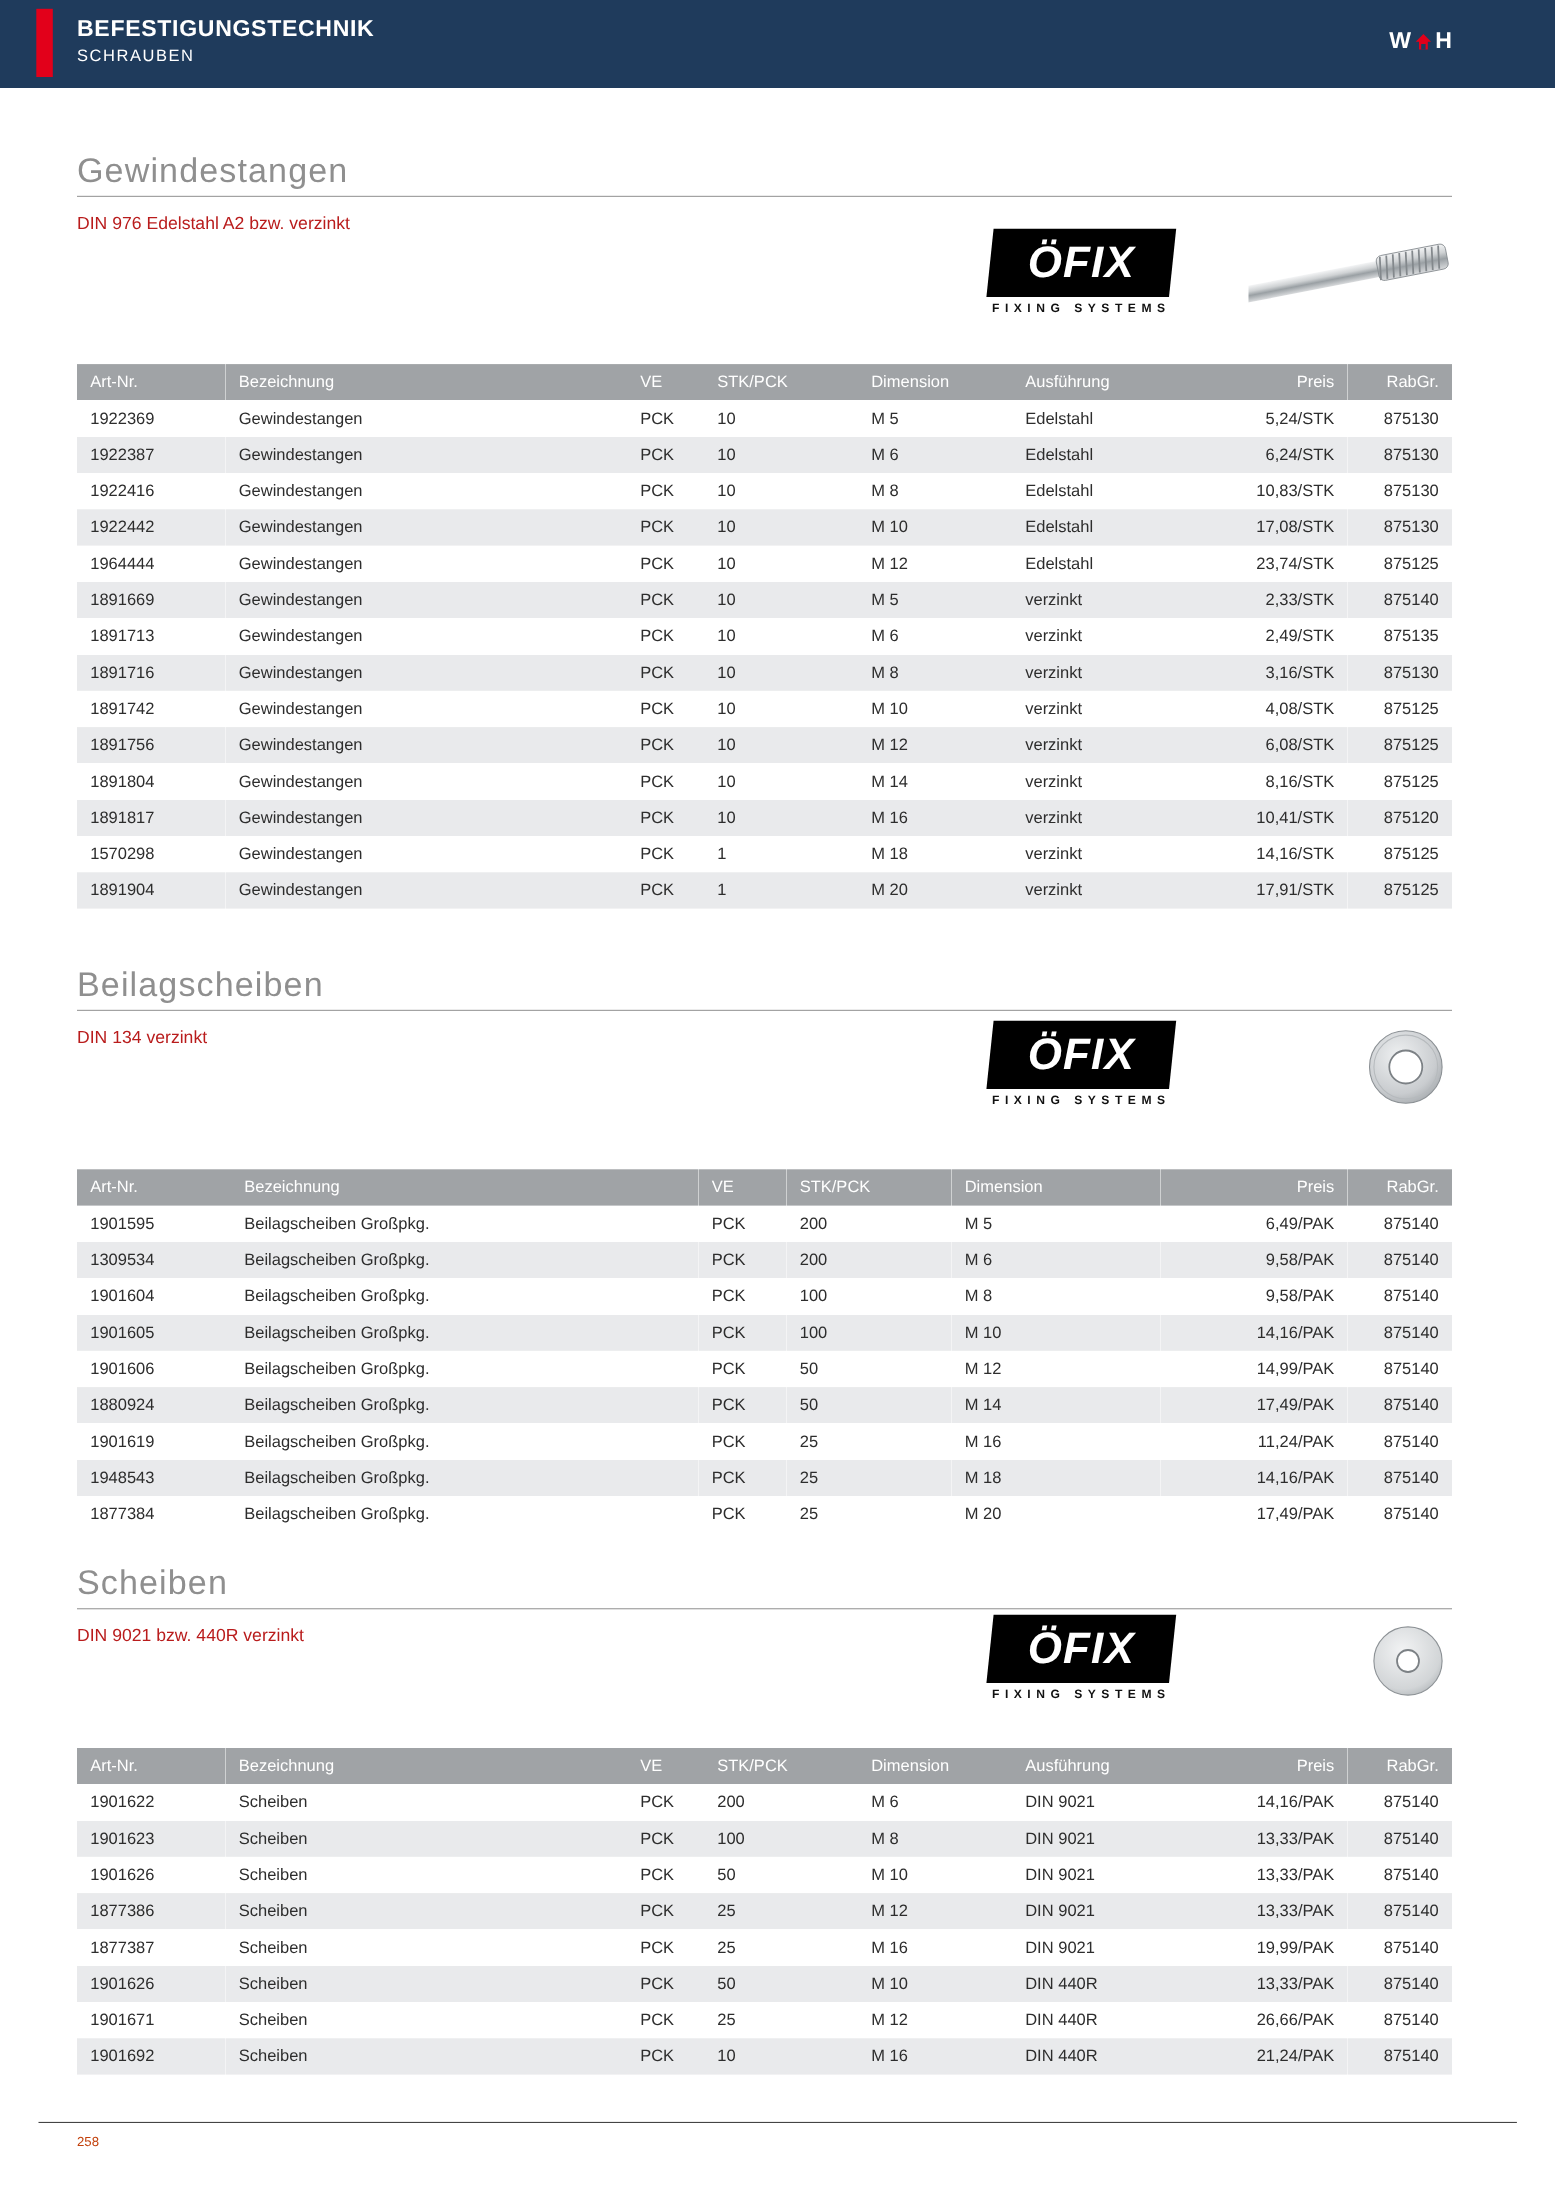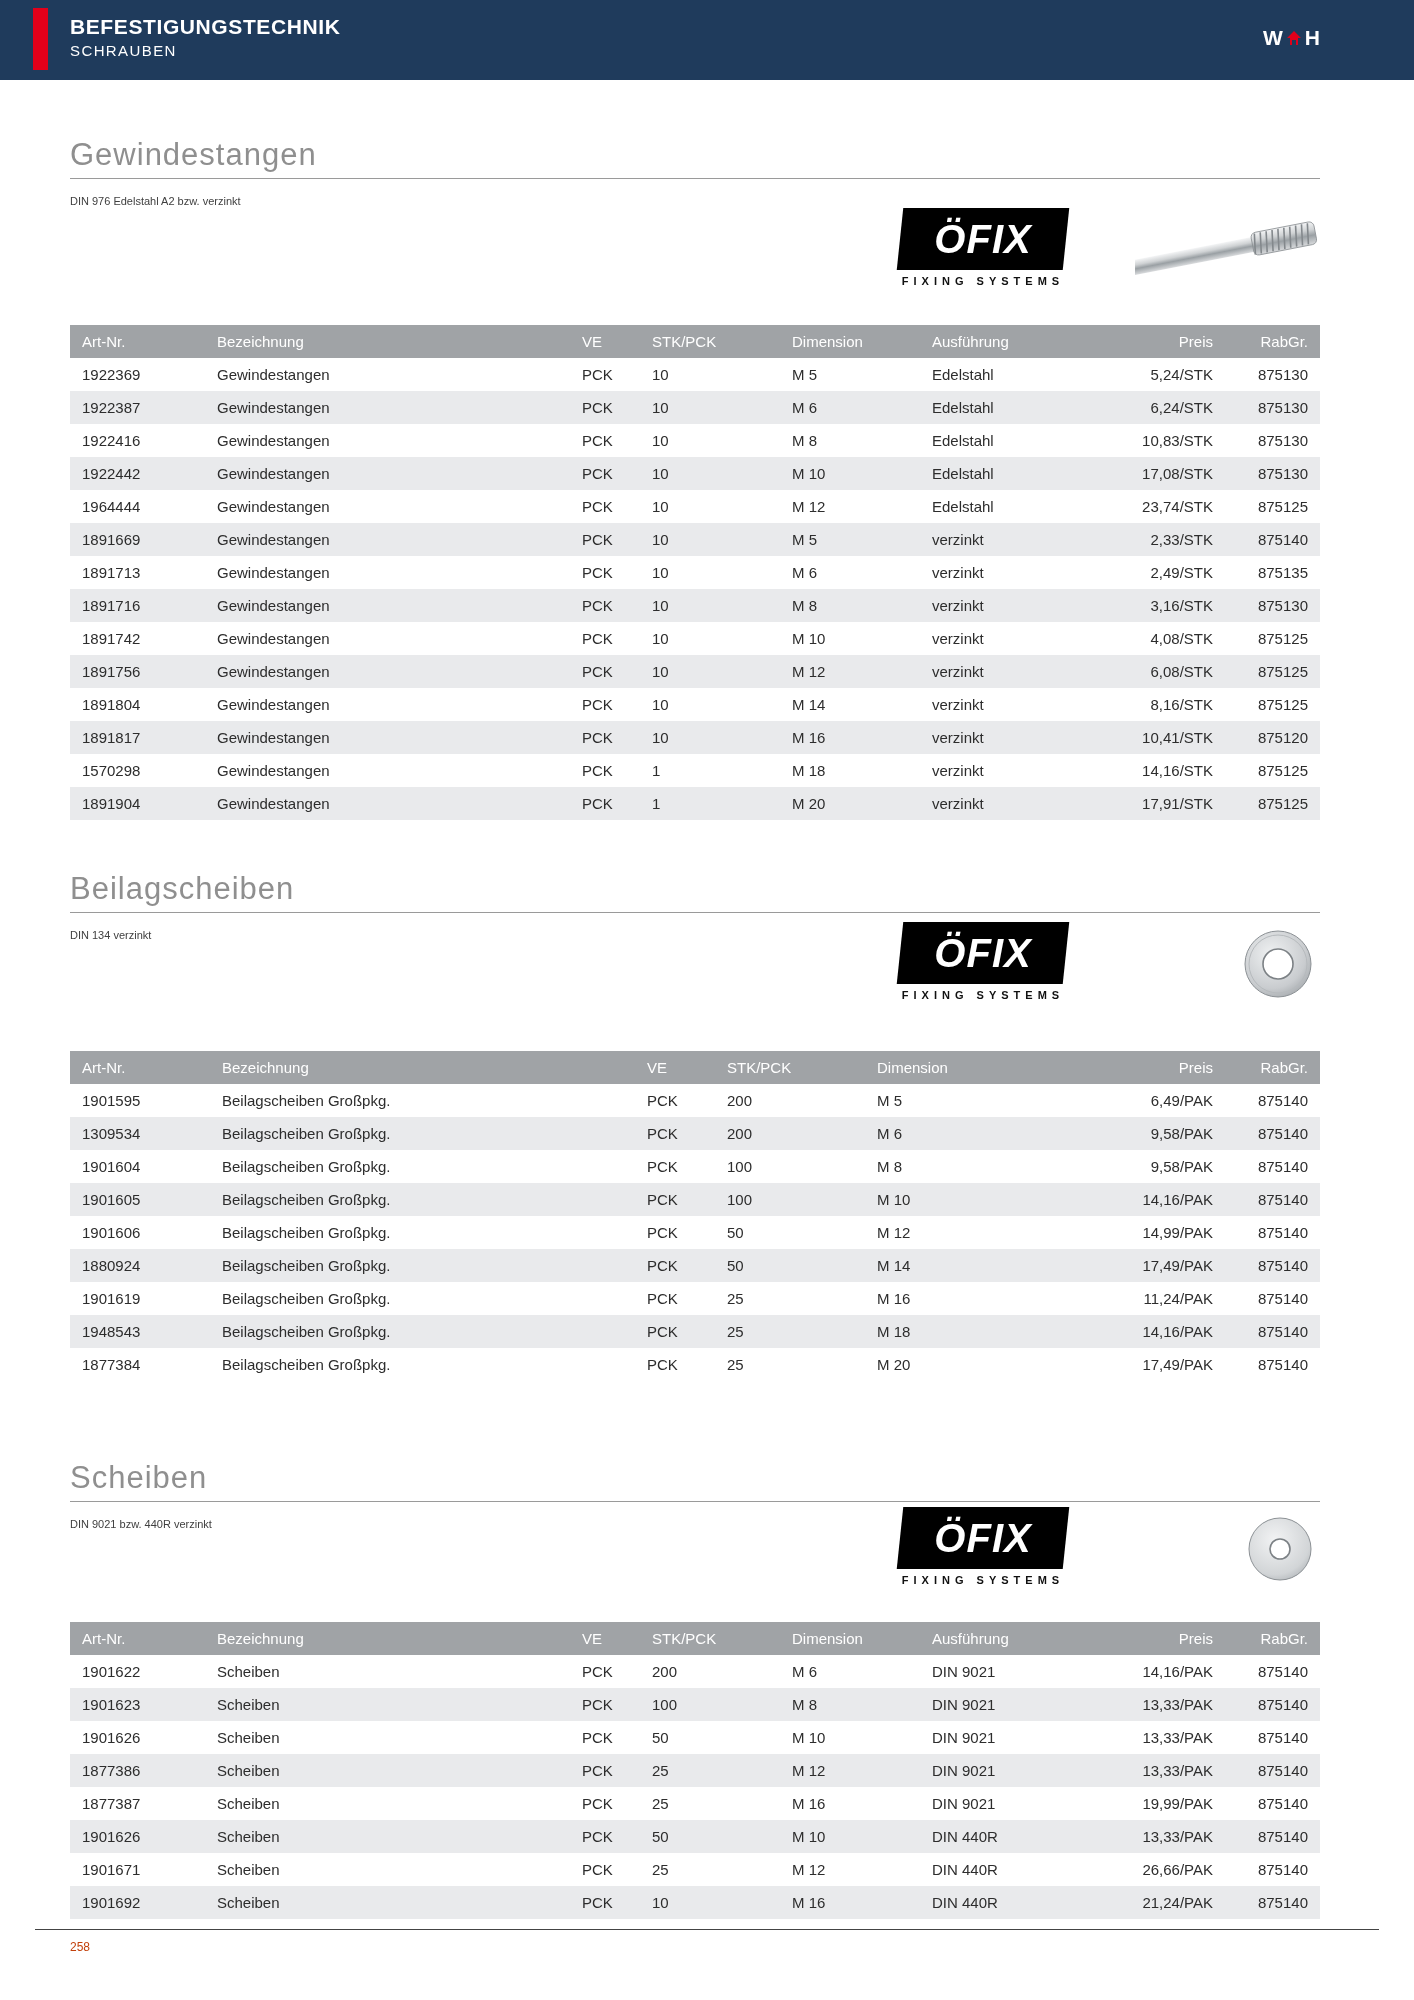--- a/index.html
+++ b/index.html
@@ -15,25 +15,25 @@
   .topbar-subtitle { font-size:15px; letter-spacing:1.4px; margin-top:3px; }
   .wh-logo { position:absolute; right:94px; top:26px; display:flex; align-items:center; gap:2px;
              font-size:21px; font-weight:bold; color:#fff; }
   .wh-logo svg { display:block; margin:0 1px; }
 
   
   .content { position:relative; padding:0 94px 0 70px; }
   .product-section { position:relative; }
   .section-title { font-size:31px; font-weight:400; color:#8f8f8f; letter-spacing:1px; line-height:38px; }
   .title-rule { border-bottom:1px solid #9a9a9a; margin-top:4px; }
-  .section-subtitle { font-size:11px; color:#404040; margin-top:16px; }
+  .section-subtitle { font-size:16px; color:#b91c1c; margin-top:16px; }
 
   .sec-1 { margin-top:56px; }
   .sec-2 { margin-top:50px; }
-  .sec-3 { margin-top:78px; }
+  .sec-3 { margin-top:27px; }
 
   
   .section-media { position:absolute; right:0; display:flex; align-items:flex-start; gap:69px; }
   .sec-1 .section-media { top:72px; }
   .sec-2 .section-media { top:52px; }
   .sec-3 .section-media { top:48px; }
   .ofix { width:166px; text-align:center; }
   .ofix-box { position:relative; height:62px; display:flex; align-items:center; justify-content:center; }
   .ofix-box::before { content:""; position:absolute; inset:0; background:#000; transform:skewX(-6deg); }
   .ofix-box span { position:relative; color:#fff; font-size:40px; font-weight:bold; font-style:italic; letter-spacing:1px; }

